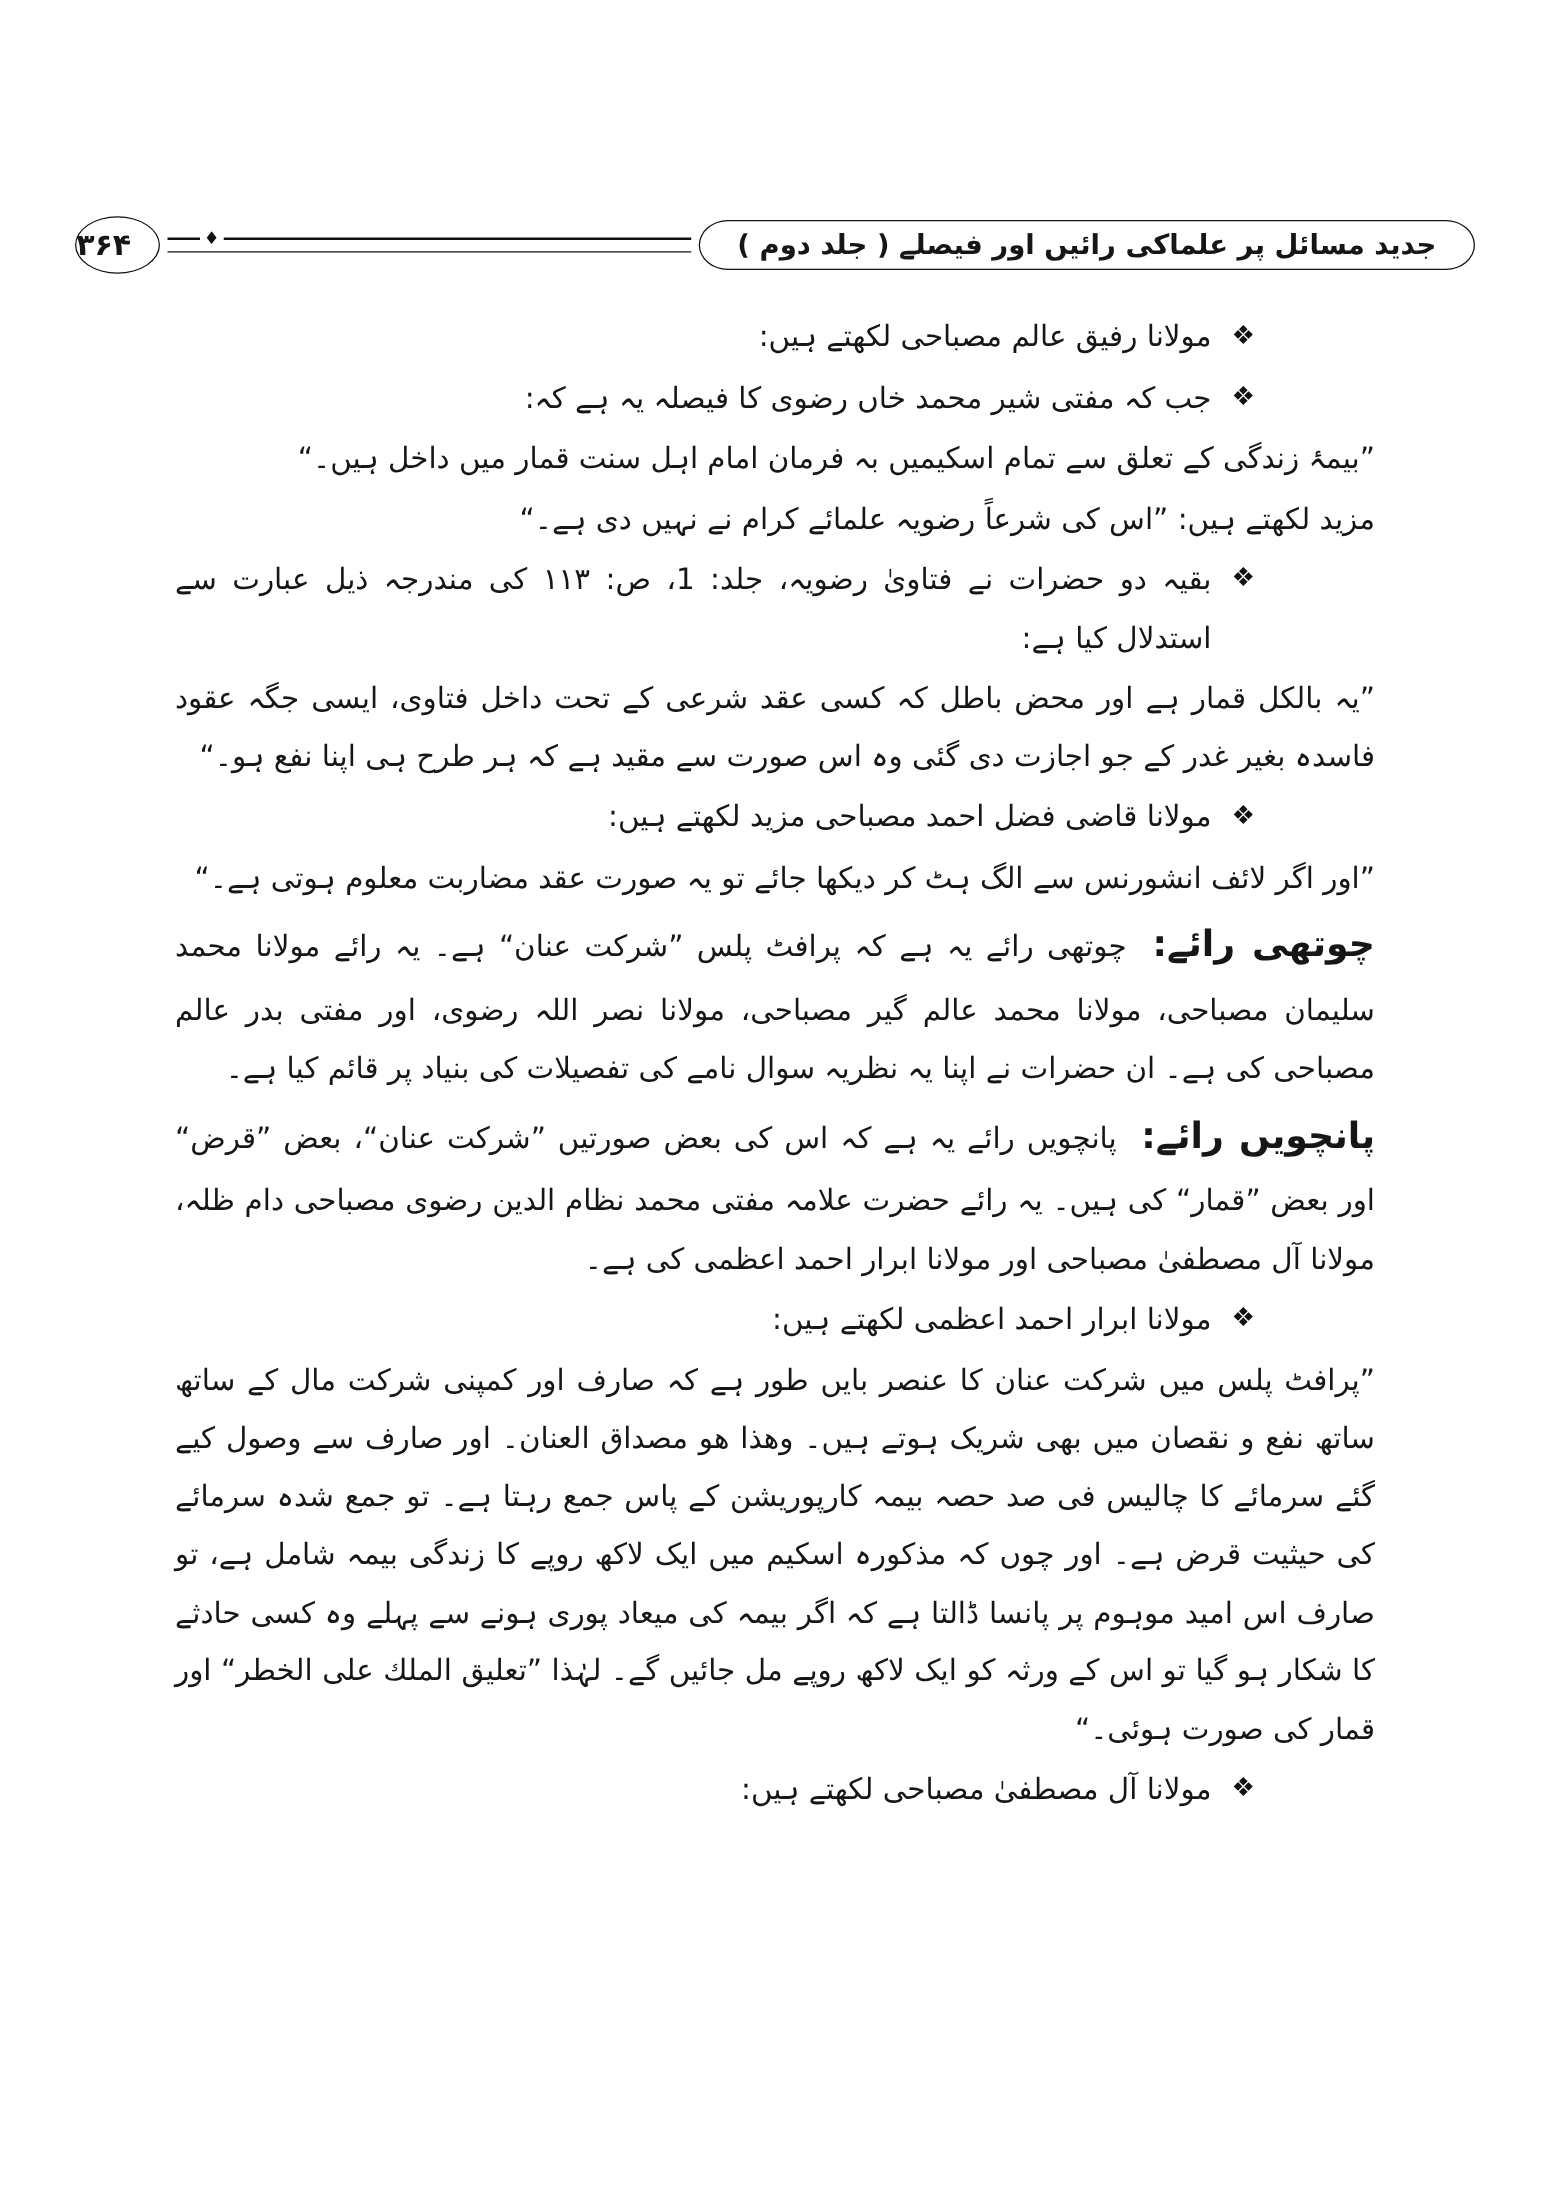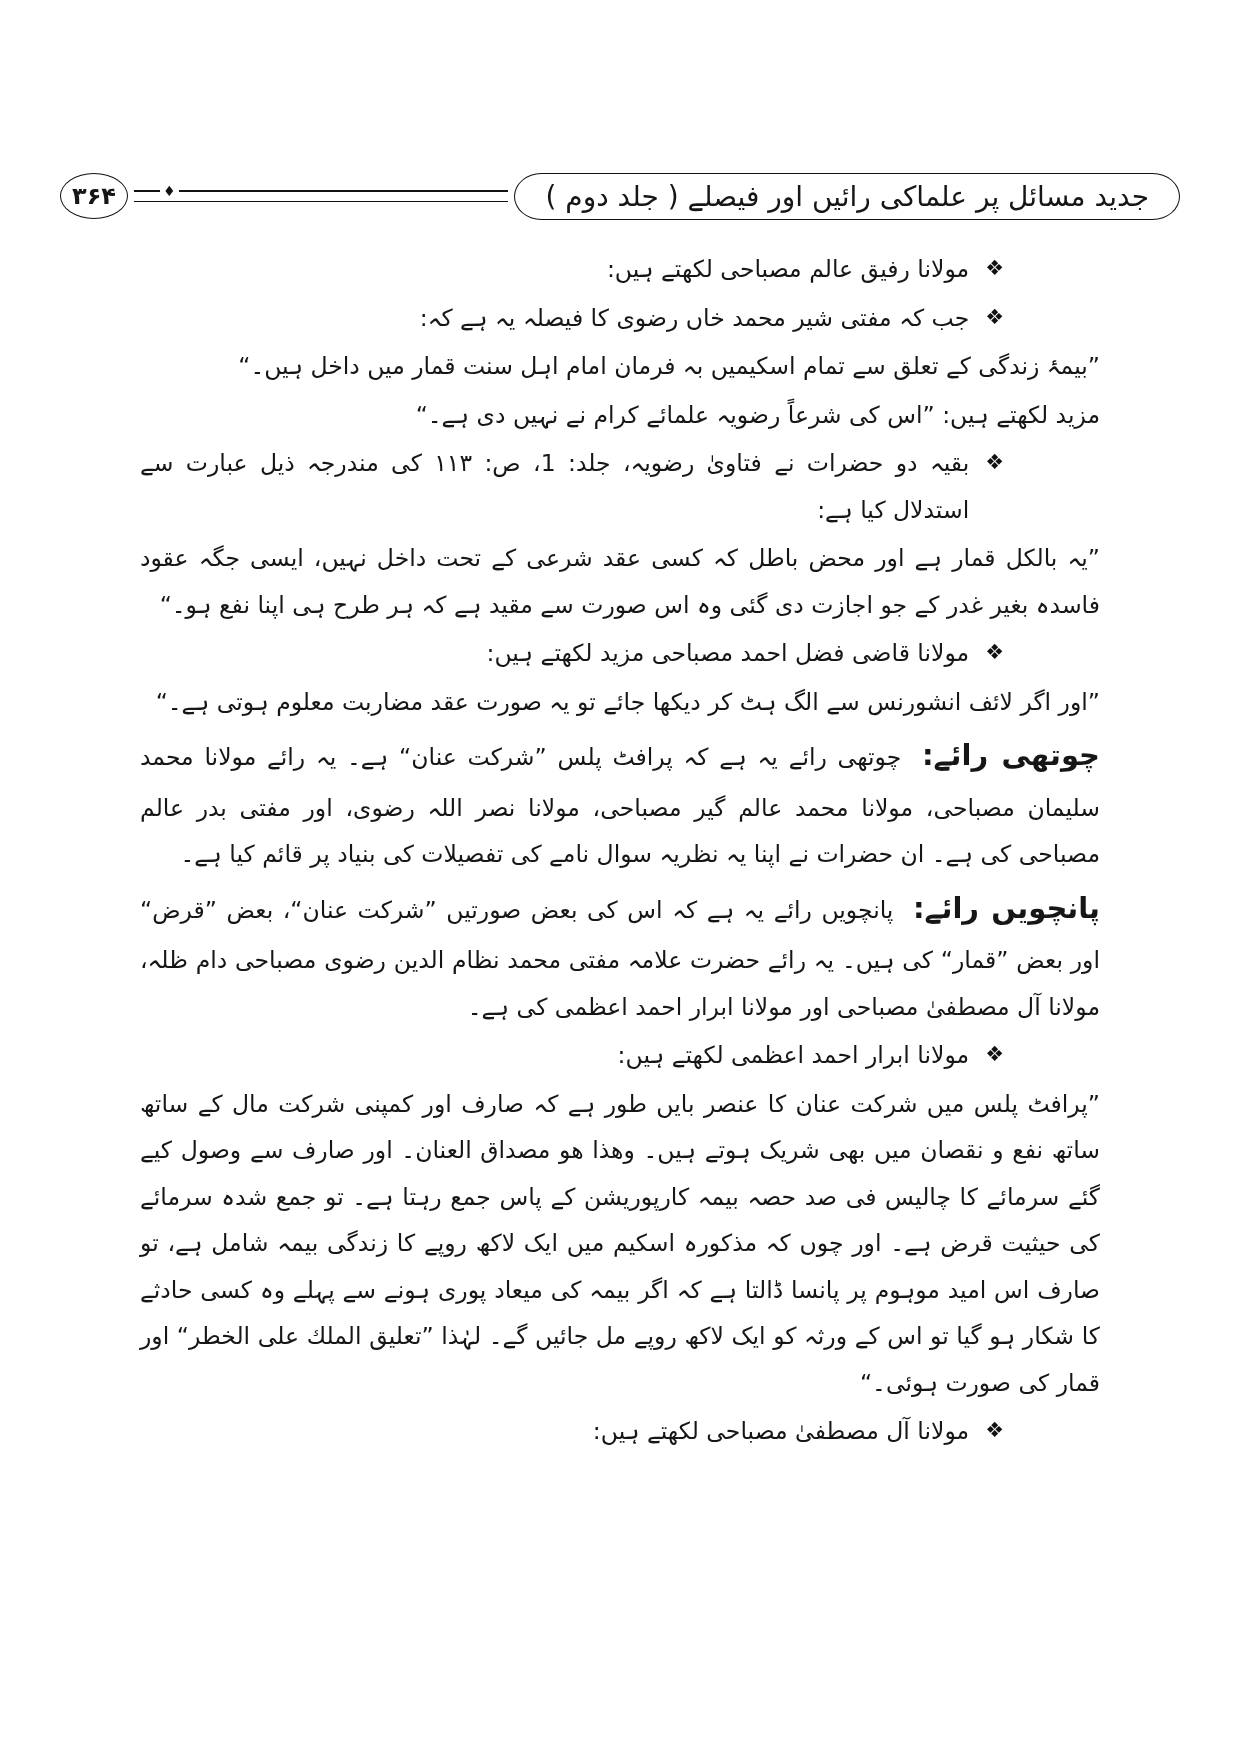--- a/index.html
+++ b/index.html
@@ -14,33 +14,33 @@
     padding:168px 140px 60px 140px;position:relative;background:#fff;
   }
   
   .header{
     position:absolute;top:168px;left:60px;right:60px;height:56px;
     display:flex;flex-direction:row;align-items:center;direction:rtl;
   }
   .cartouche{
     border:1.6px solid #111;border-radius:28px/24px;
     padding:6px 30px;white-space:nowrap;
-    font-size:28px;font-weight:normal;background:#fff;position:relative;z-index:2;
+    font-size:22px;font-weight:bold;background:#fff;position:relative;z-index:2;
   }
   .rule{
     flex:1;height:9px;margin:0 6px;
     border-top:2.4px solid #111;border-bottom:1.4px solid #111;
     position:relative;
   }
   .rule .diamond{
     position:absolute;left:26px;top:-9px;font-size:14px;color:#111;background:#fff;padding:0 3px;
   }
   .pagenum{
     border:1.6px solid #111;border-radius:50%;
-    min-width:66px;height:44px;display:flex;align-items:center;justify-content:center;
+    min-width:66px;height:44px;display:flex;align-items:center;justify-content:flex-end;
     font-size:24px;font-weight:bold;background:#fff;position:relative;z-index:2;
   }
   
   .content{margin-top:78px;font-size:23.5px;line-height:1.98;text-align:justify;text-justify:inter-word;}
   .para{margin:0 0 2px 0;}
   .lead-word{font-weight:bold;font-size:29px;letter-spacing:0;padding-left:10px;}
   .quote{margin:0 0 2px 0;}
   .plain-indent{margin:0 0 2px 0;}
   .bullet-row{
     display:flex;flex-direction:row;align-items:flex-start;gap:16px;
@@ -82,21 +82,21 @@
 
     <p class="quote">”بیمۂ زندگی کے تعلق سے تمام اسکیمیں بہ فرمان امام اہل سنت قمار میں داخل ہیں۔“</p>
 
     <p class="plain-indent">مزید لکھتے ہیں: ”اس کی شرعاً رضویہ علمائے کرام نے نہیں دی ہے۔“</p>
 
     <div class="bullet-row">
       <span class="bullet-glyph">❖</span>
       <span class="bullet-text">بقیہ دو حضرات نے فتاویٰ رضویہ، جلد: 1، ص: ۱۱۳ کی مندرجہ ذیل عبارت سے استدلال کیا ہے:</span>
     </div>
 
-    <p class="quote">”یہ بالکل قمار ہے اور محض باطل کہ کسی عقد شرعی کے تحت داخل نہیں، ایسی جگہ عقود فاسدہ بغیر غدر کے جو اجازت دی گئی وہ اس صورت سے مقید ہے کہ ہر طرح ہی اپنا نفع ہو۔“</p>
+    <p class="quote">”یہ بالکل قمار ہے اور محض باطل کہ کسی عقد شرعی کے تحت داخل فتاوی، ایسی جگہ عقود فاسدہ بغیر غدر کے جو اجازت دی گئی وہ اس صورت سے مقید ہے کہ ہر طرح ہی اپنا نفع ہو۔“</p>
 
     <div class="bullet-row">
       <span class="bullet-glyph">❖</span>
       <span class="bullet-text">مولانا قاضی فضل احمد مصباحی مزید لکھتے ہیں:</span>
     </div>
 
     <p class="quote">”اور اگر لائف انشورنس سے الگ ہٹ کر دیکھا جائے تو یہ صورت عقد مضاربت معلوم ہوتی ہے۔“</p>
 
     <p class="para">
       <span class="lead-word">چوتھی رائے:</span>

